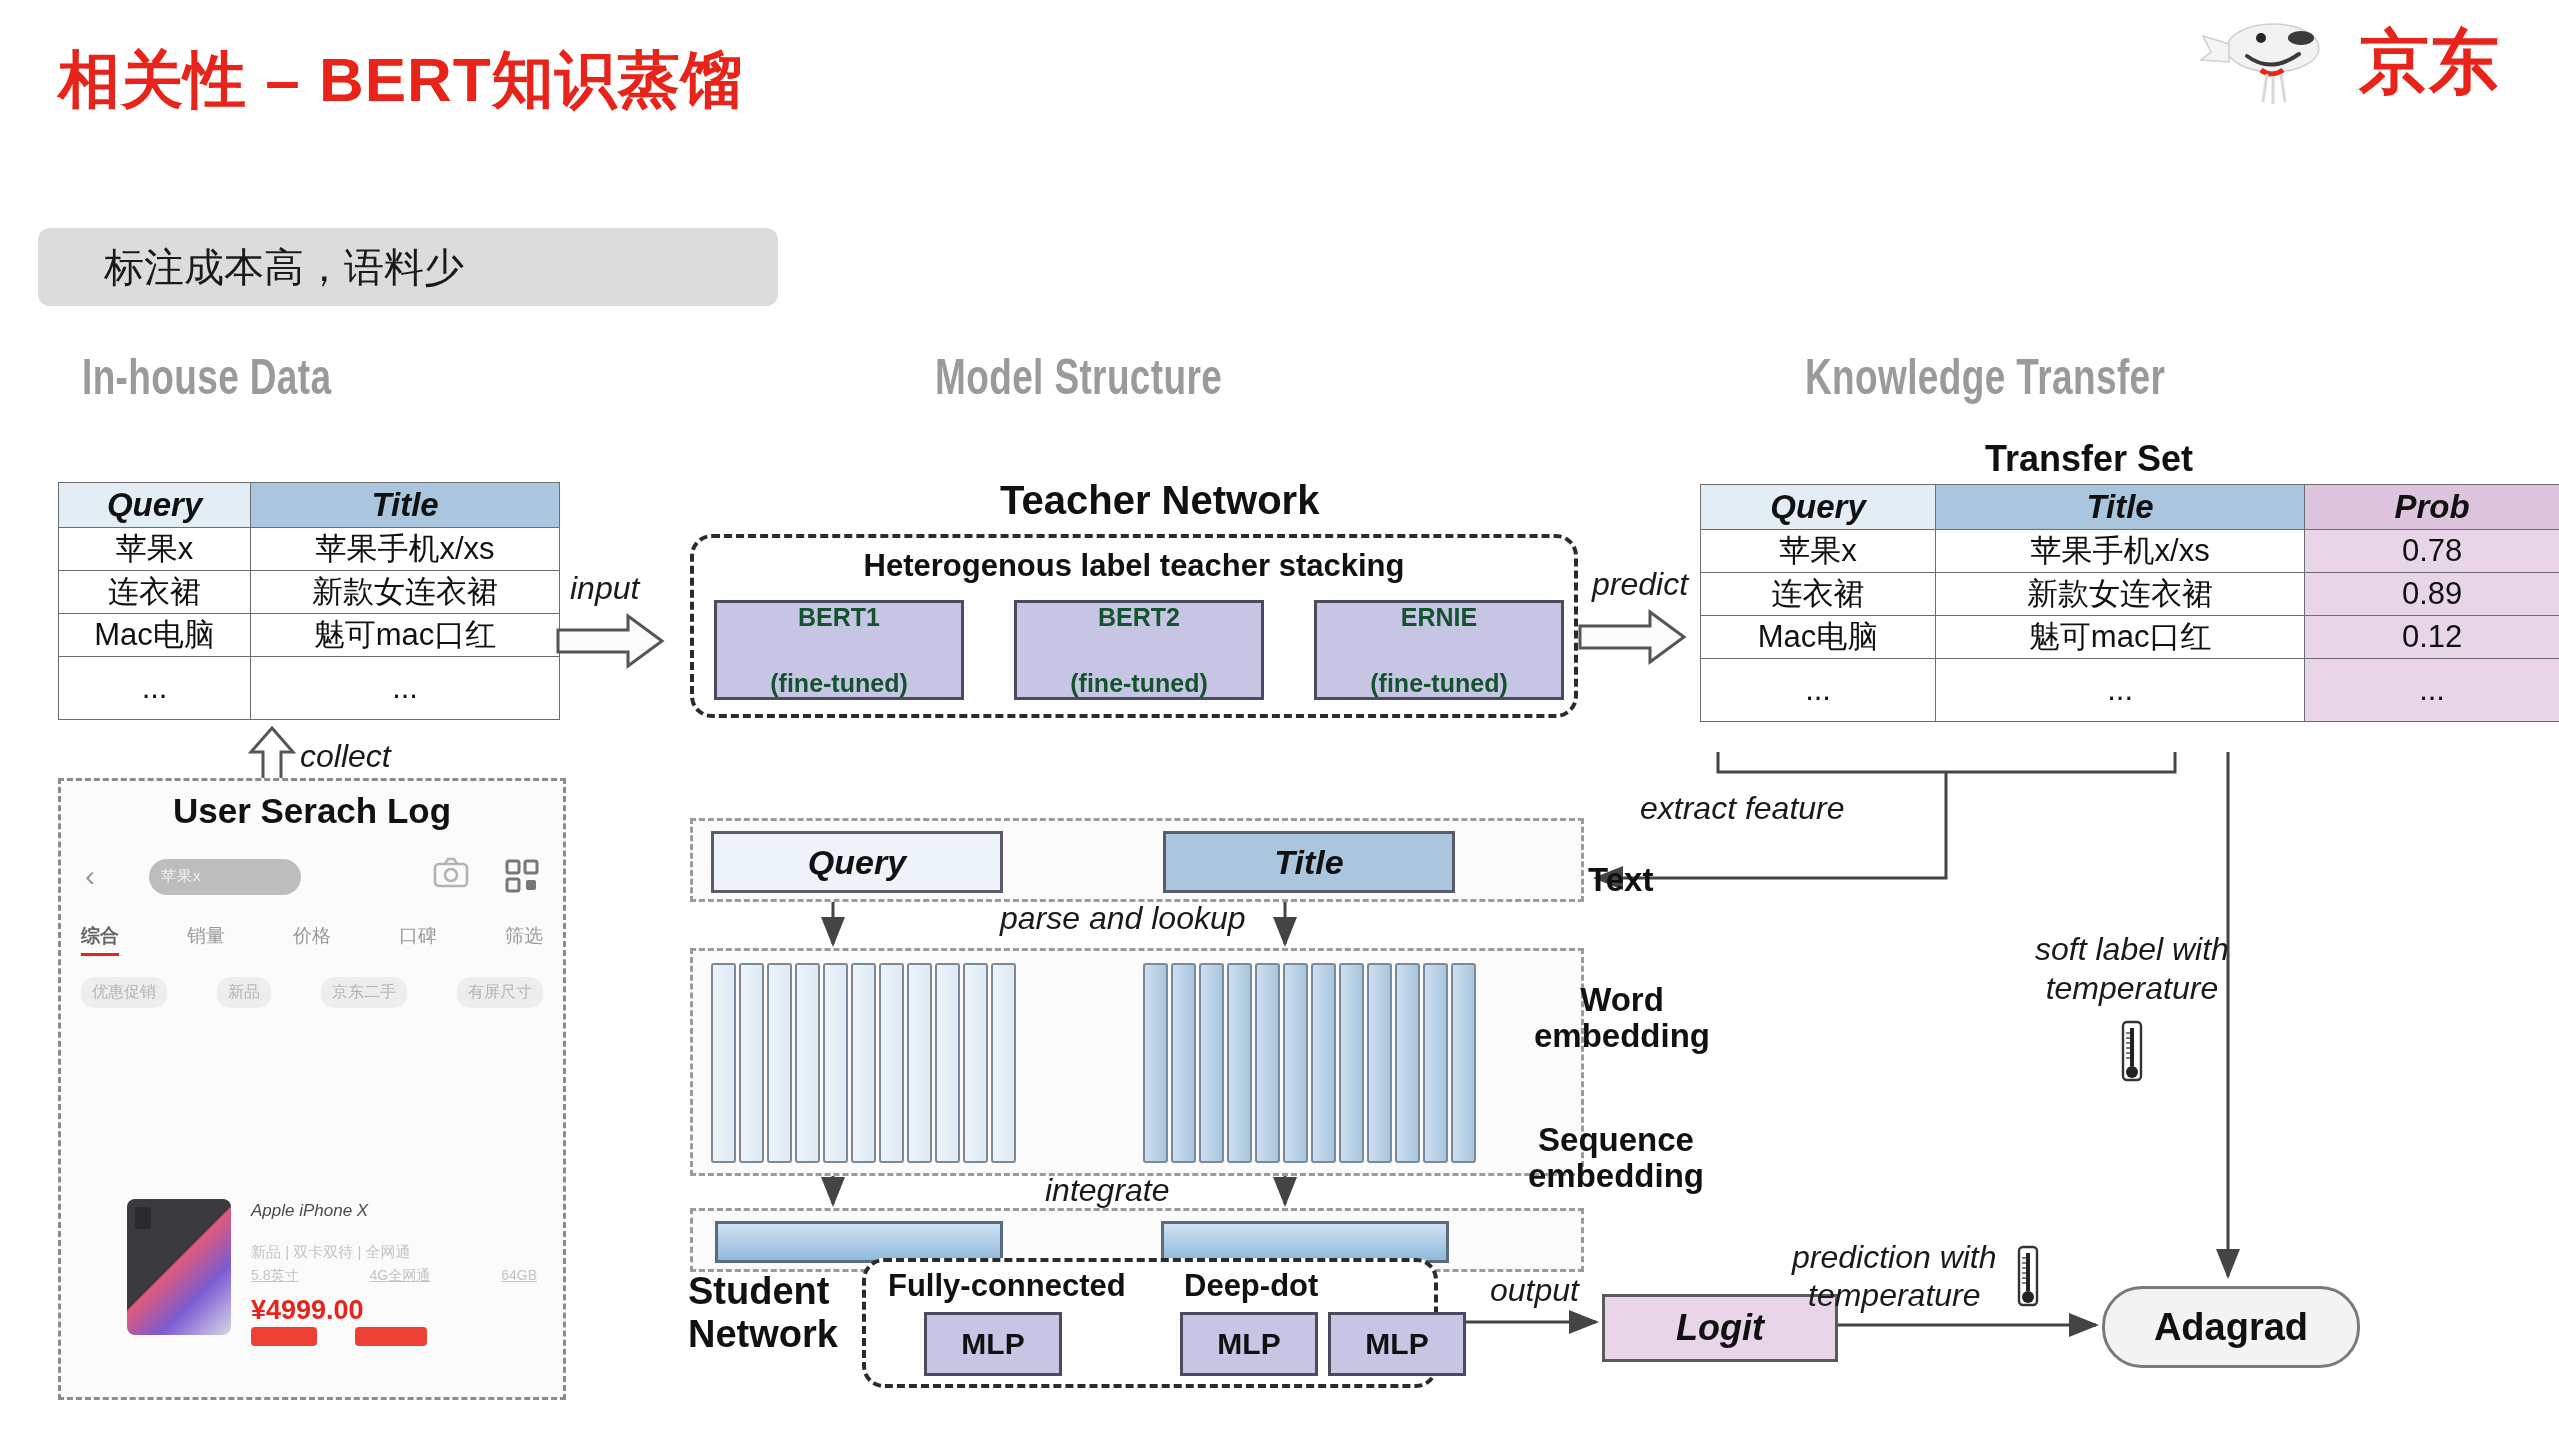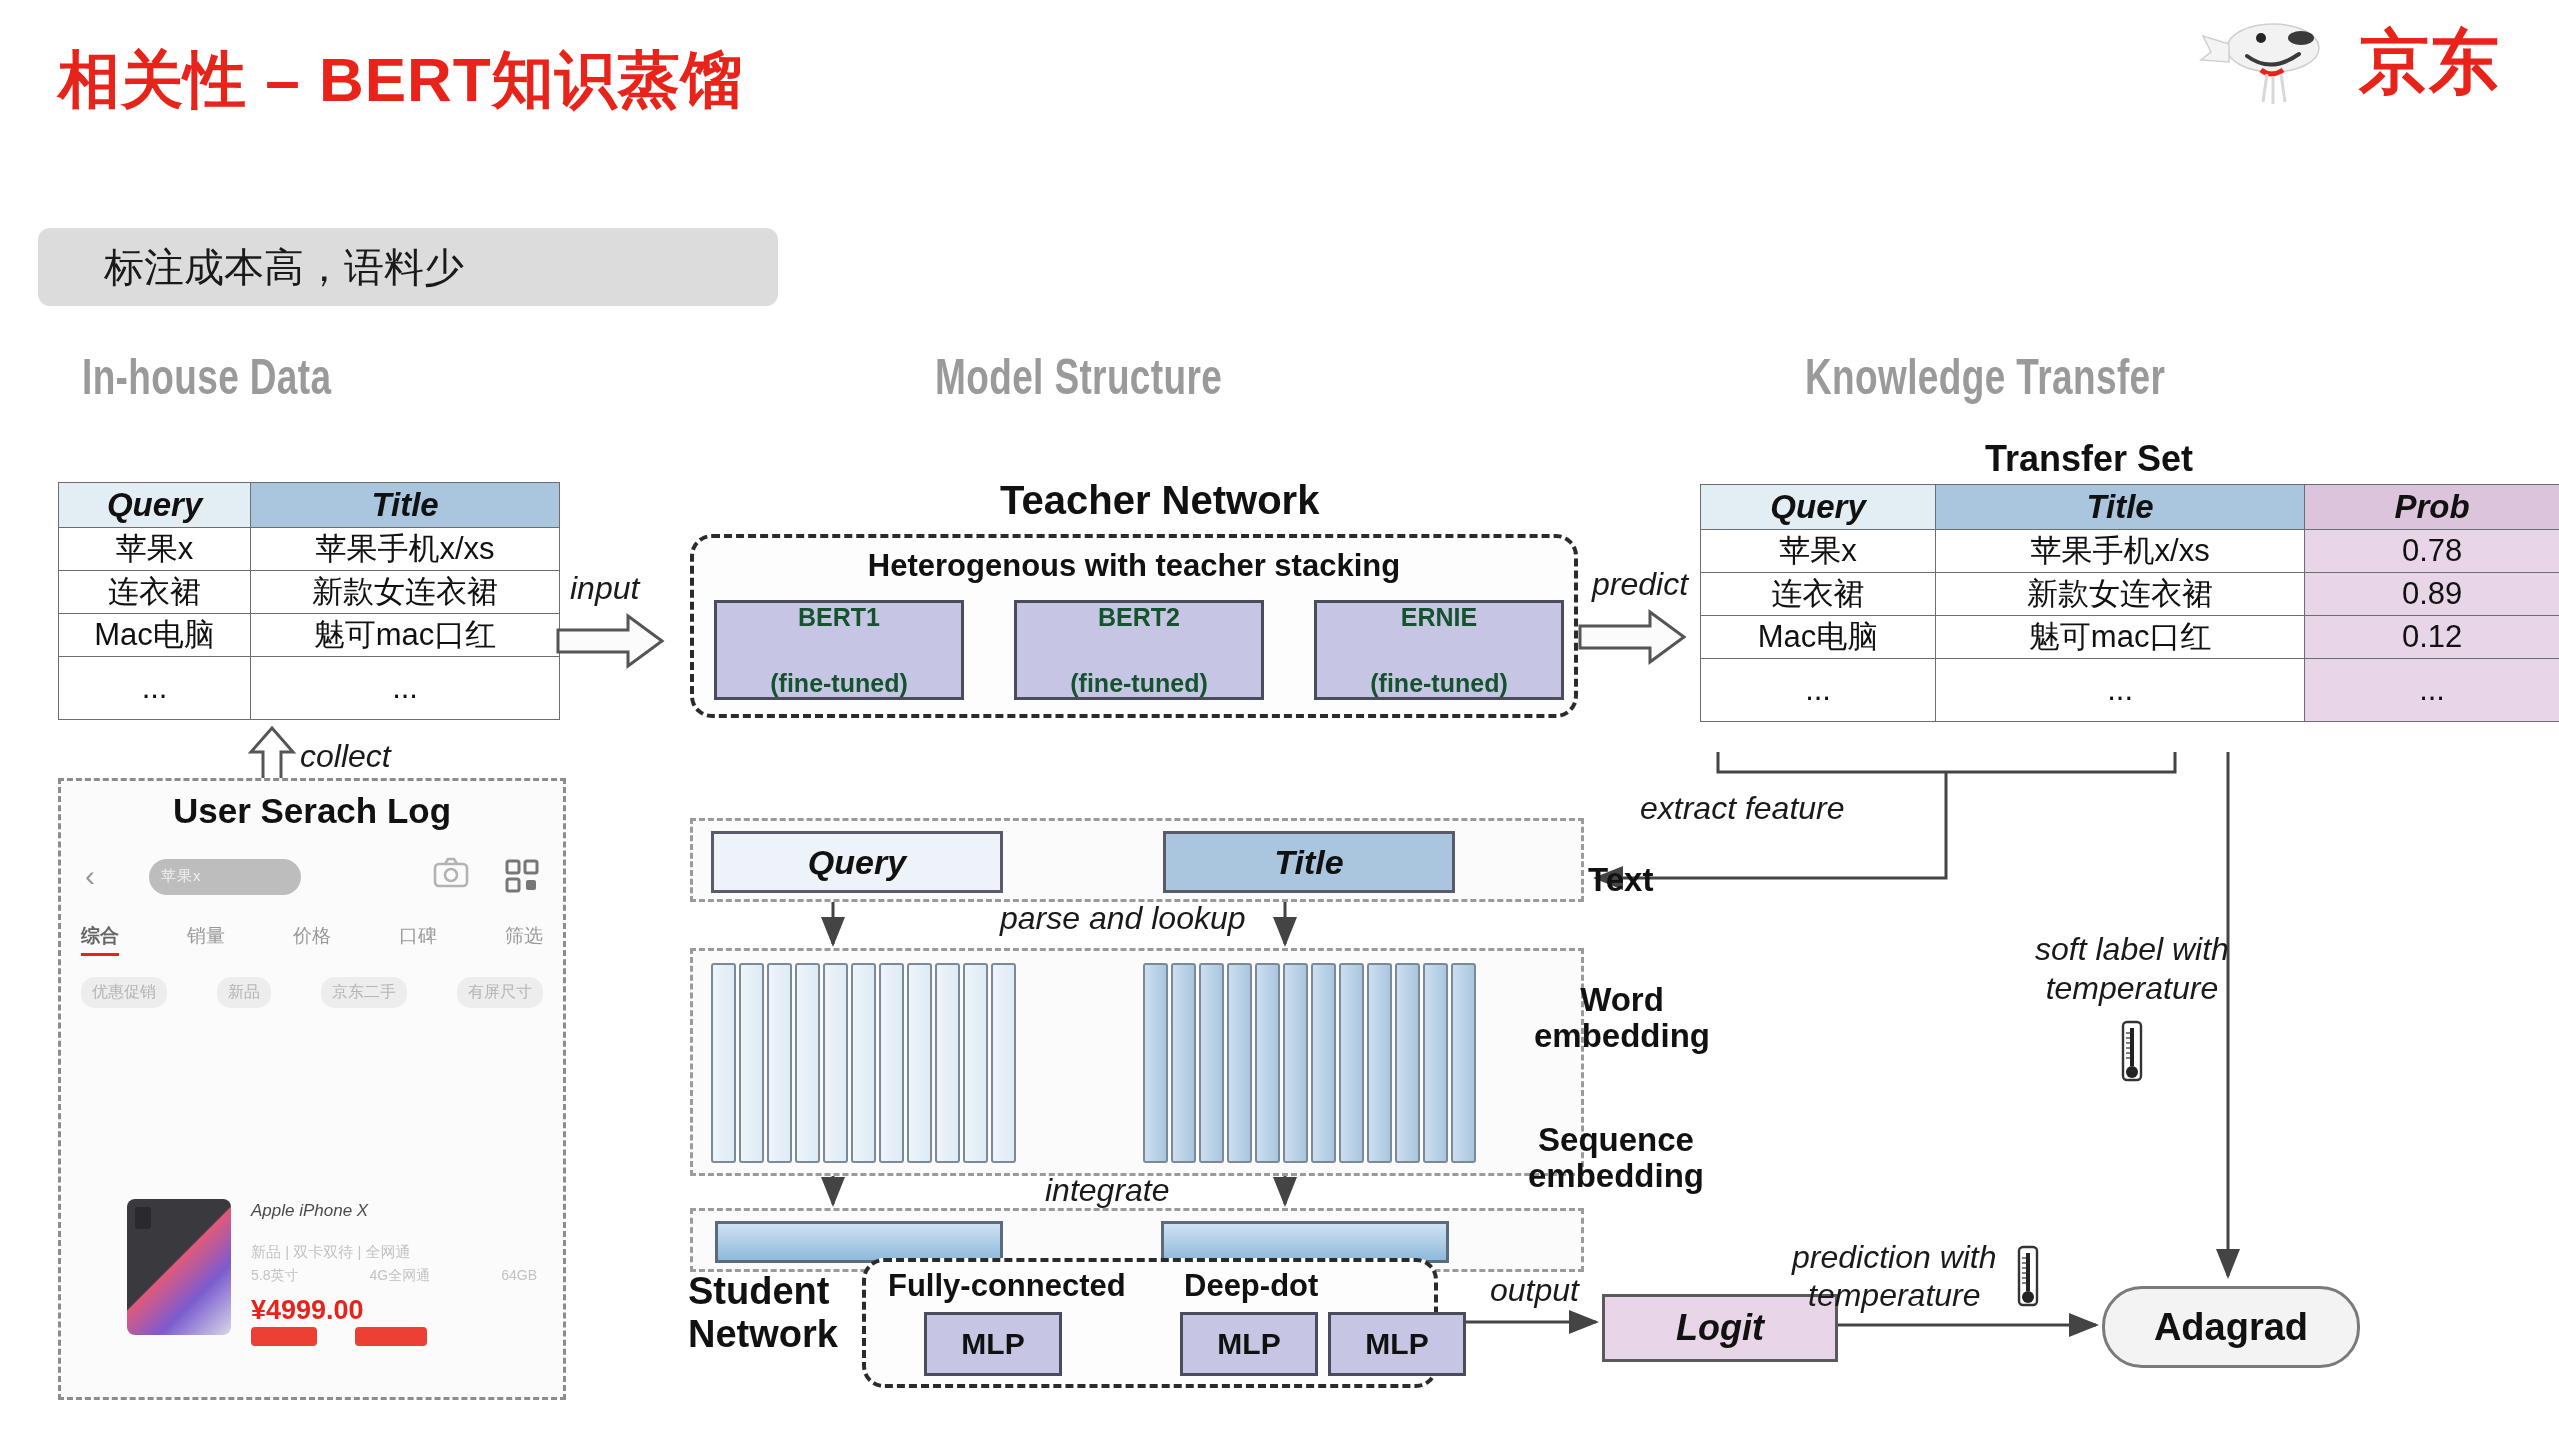--- a/index.html
+++ b/index.html
@@ -232,21 +232,21 @@
     content:"";position:absolute;left:8px;top:8px;width:16px;height:22px;
     background:#2a2a2e;border-radius:3px;
   }
   .prod-bullet{position:absolute;left:8px;top:6px;width:9px;height:9px;border-radius:50%;background:#333;}
   .prod-name{
     position:absolute;left:170px;top:0;width:286px;
     font-size:17px;color:#a3a3a3;line-height:1.45;
   }
   .prod-name.dark{color:#4a4a4a;font-weight:normal;font-style:italic;}
   .prod-sub{position:absolute;left:170px;top:44px;width:286px;font-size:15px;color:#c3c3c3;}
-  .prod-specs{position:absolute;left:170px;top:68px;width:286px;display:flex;justify-content:space-between;font-size:14px;color:#c3c3c3;}
+  .prod-specs{position:absolute;left:170px;top:68px;width:286px;display:flex;justify-content:space-between;font-size:14px;color:#c3c3c3;text-decoration:underline;}
   .prod-price{position:absolute;left:170px;font-size:27px;font-weight:bold;color:#e8231a;}
   .prod-badge{position:absolute;height:19px;background:#ec4034;border-radius:4px;}
   .prod-foot{position:absolute;left:170px;font-size:14px;color:#c8c8c8;line-height:1.5;}
 
   svg{display:block;overflow:visible;}
 </style>
 </head>
 <body>
 
 <div class="abs" id="slide-title">相关性 – BERT知识蒸馏</div>
@@ -360,21 +360,21 @@
 
 <div class="abs italic-lbl" id="lbl-input">input</div>
 <div class="abs" id="arrow-input">
   <svg width="110" height="62" viewBox="0 0 110 62">
     <path d="M2 20 L72 20 L72 6 L106 31 L72 56 L72 42 L2 42 Z" fill="#fbfbfb" stroke="#555" stroke-width="3"></path>
   </svg>
 </div>
 
 <div class="abs" id="teacher-title">Teacher Network</div>
 <div class="abs" id="teacher-box">
-  <div class="abs" id="teacher-sub">Heterogenous with teacher stacking</div>
+  <div class="abs" id="teacher-sub">Heterogenous label teacher stacking</div>
   <div class="teacher-card" id="tc-0">
     <span>BERT1</span>
     <span>(fine-tuned)</span>
   </div>
   <div class="teacher-card" id="tc-1">
     <span>BERT2</span>
     <span>(fine-tuned)</span>
   </div>
   <div class="teacher-card" id="tc-2">
     <span>ERNIE</span>

